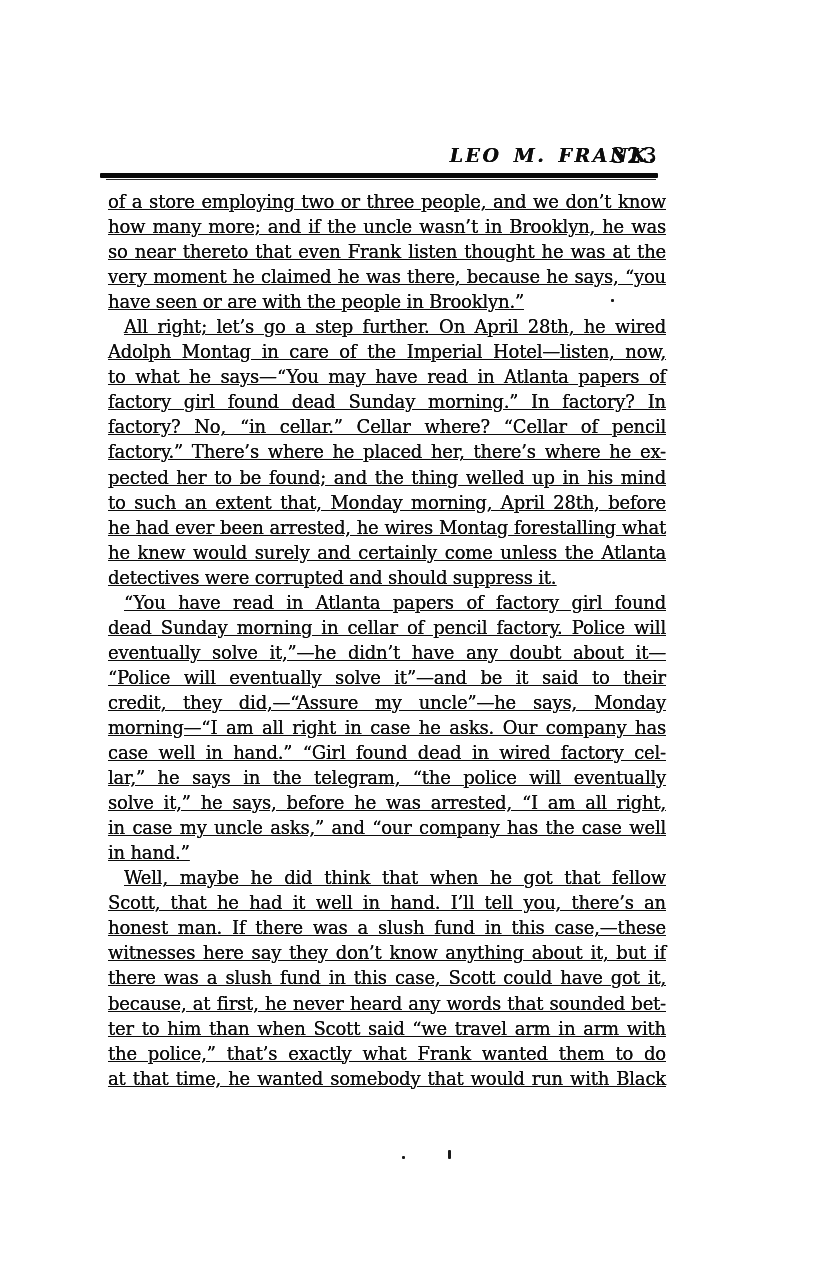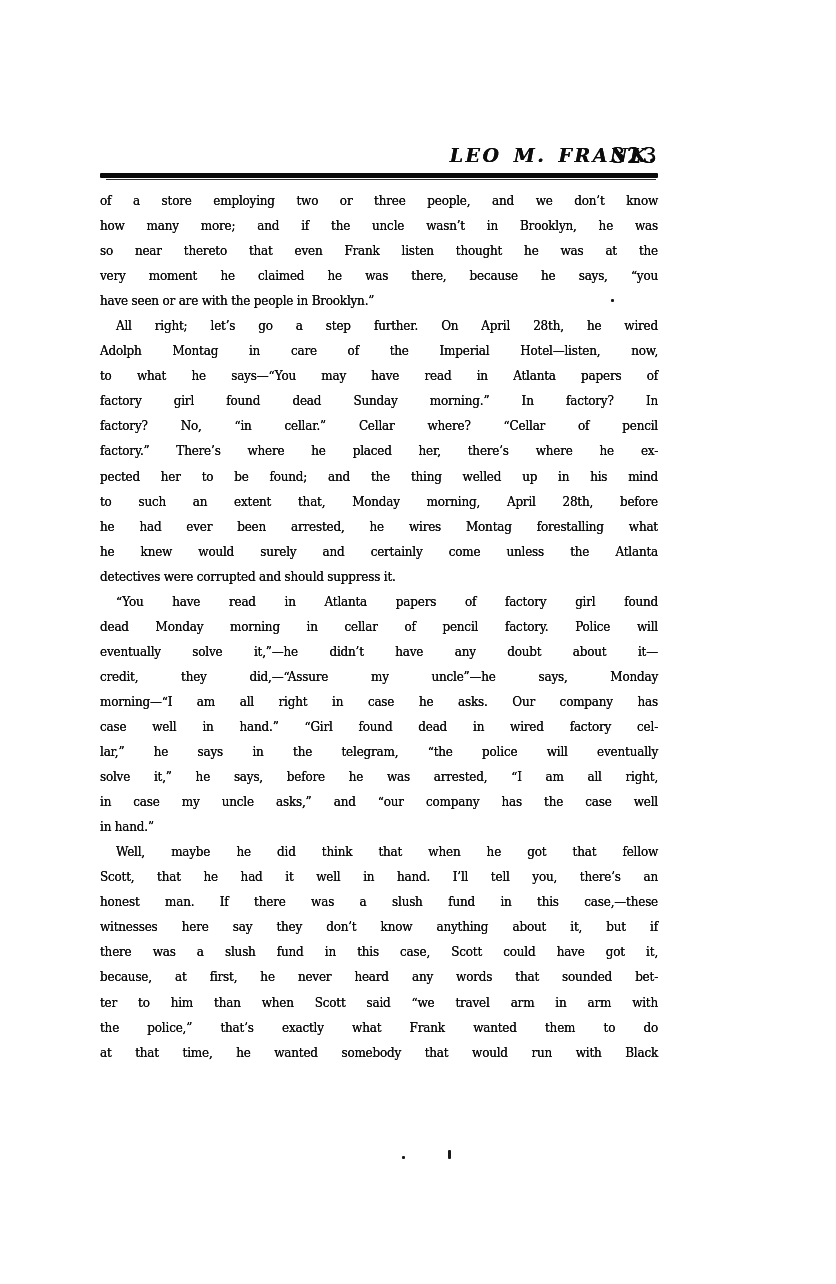--- a/index.html
+++ b/index.html
@@ -64,26 +64,27 @@
     position: absolute;
     left: 6px;
     right: 2px;
     bottom: -2px;
     height: 1px;
     background: #2a2a2a;
   }
   .body-text {
     position: absolute;
     top: 189px;
-    left: 100px;
+    left: 108px;
     width: 558px;
-    font-size: 12px;
+    font-size: 18px;
     line-height: 25.06px;
     letter-spacing: -0.2px;
     text-shadow: 0 0 0.45px #000;
+    text-decoration: underline;
   }
   .para { margin: 0; padding: 0; }
   .line {
     text-align: justify;
     text-align-last: justify;
     white-space: normal;
     height: 25.06px;
     overflow: visible;
   }
   .line.flush {
@@ -129,22 +130,23 @@
         <div class="line">factory?  No, “in cellar.”  Cellar where?  “Cellar of pencil</div>
         <div class="line">factory.”  There’s where he placed her, there’s where he ex-</div>
         <div class="line">pected her to be found; and the thing welled up in his mind</div>
         <div class="line">to such an extent that, Monday morning, April 28th, before</div>
         <div class="line">he had ever been arrested, he wires Montag forestalling what</div>
         <div class="line">he knew would surely and certainly come unless the Atlanta</div>
         <div class="line flush">detectives were corrupted and should suppress it.</div>
       </div>
       <div class="para indent">
         <div class="line">“You have read in Atlanta papers of factory girl found</div>
-        <div class="line">dead Monday morning in cellar of pencil factory.  Police will</div>
+        <div class="line">dead Sunday morning in cellar of pencil factory.  Police will</div>
         <div class="line">eventually solve it,”—he didn’t have any doubt about it—</div>
+        <div class="line">“Police will eventually solve it”—and be it said to their</div>
         <div class="line">credit, they did,—“Assure my uncle”—he says, Monday</div>
         <div class="line">morning—“I am all right in case he asks.  Our company has</div>
         <div class="line">case well in hand.”  “Girl found dead in wired factory cel-</div>
         <div class="line">lar,” he says in the telegram, “the police will eventually</div>
         <div class="line">solve it,” he says, before he was arrested, “I am all right,</div>
         <div class="line">in case my uncle asks,” and “our company has the case well</div>
         <div class="line flush">in hand.”</div>
       </div>
       <div class="para indent">
         <div class="line">Well, maybe he did think that when he got that fellow</div>

